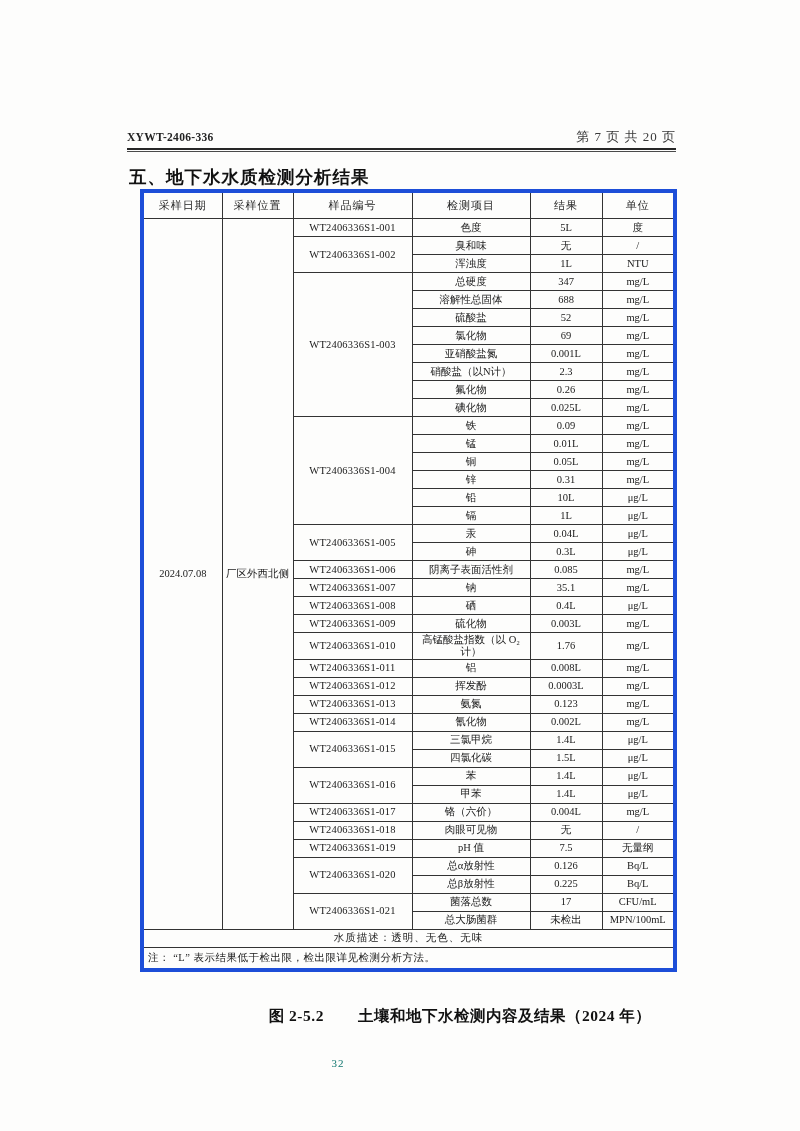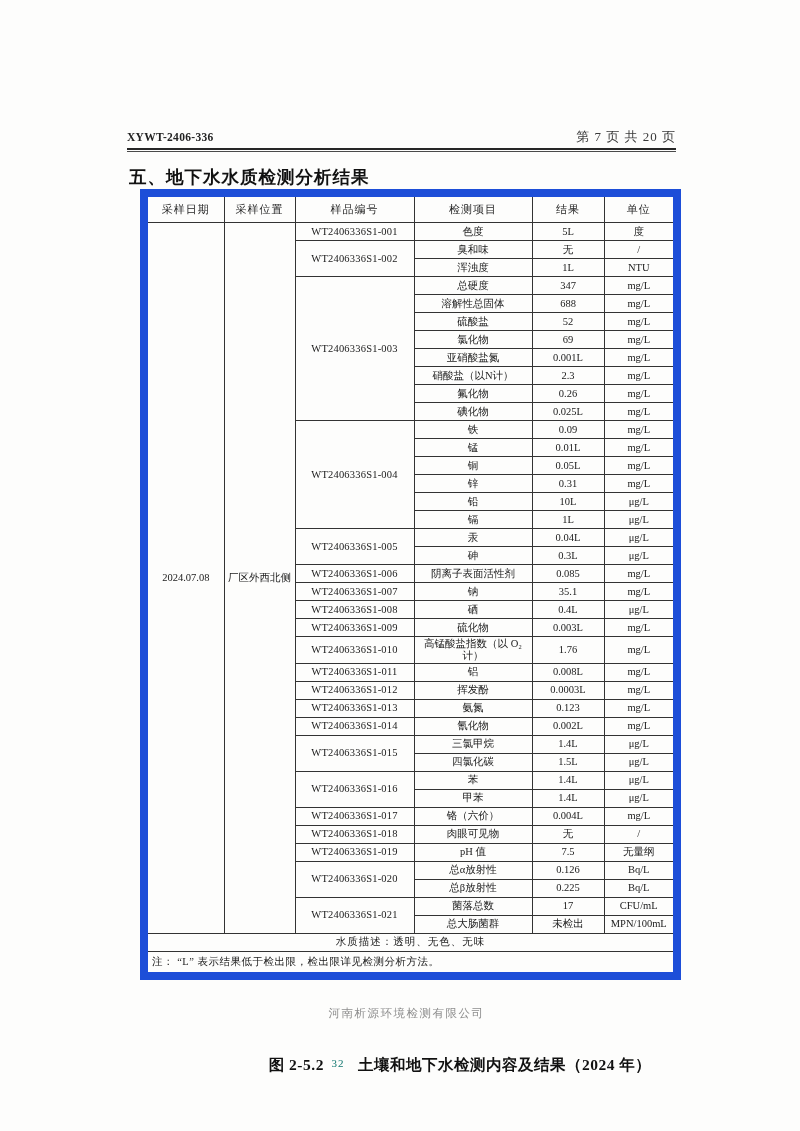--- a/index.html
+++ b/index.html
@@ -35,21 +35,21 @@
   }
   .table-caption{
     width:533px;margin:11px 0 3px 140px;
     text-align:center;font-size:12.5px;font-weight:700;letter-spacing:.5px;color:#151515;
   }
   table.results{
     margin-left:140px;
     width:533px;
     border-collapse:collapse;
     table-layout:fixed;
-    border:8px solid #1d4ed8;
+    border:4px solid #1d4ed8;
   }
   table.results th, table.results td{
     border:1px solid #333;
     text-align:center;
     vertical-align:middle;
     font-size:10.5px;
     line-height:1.12;
     padding:1px 2px;
     color:#202020;
     overflow:hidden;
@@ -339,21 +339,20 @@
     <tbody>
       <tr class="water-row">
         <td colspan="6">水质描述：透明、无色、无味</td>
       </tr>
       <tr class="note-row">
         <td colspan="6">注： “L” 表示结果低于检出限，检出限详见检测分析方法。</td>
       </tr>
     </tbody>
   </table>
 
-  <div class="company-stamp">河南析源环境检测有限公司</div>
 
   <div class="figure-caption">
     <span class="fig-label">图 2-5.2</span><span>土壤和地下水检测内容及结果（2024 年）</span>
   </div>
 
   <div class="page-number">32</div>
 
 </div>
 
 </body></html>

